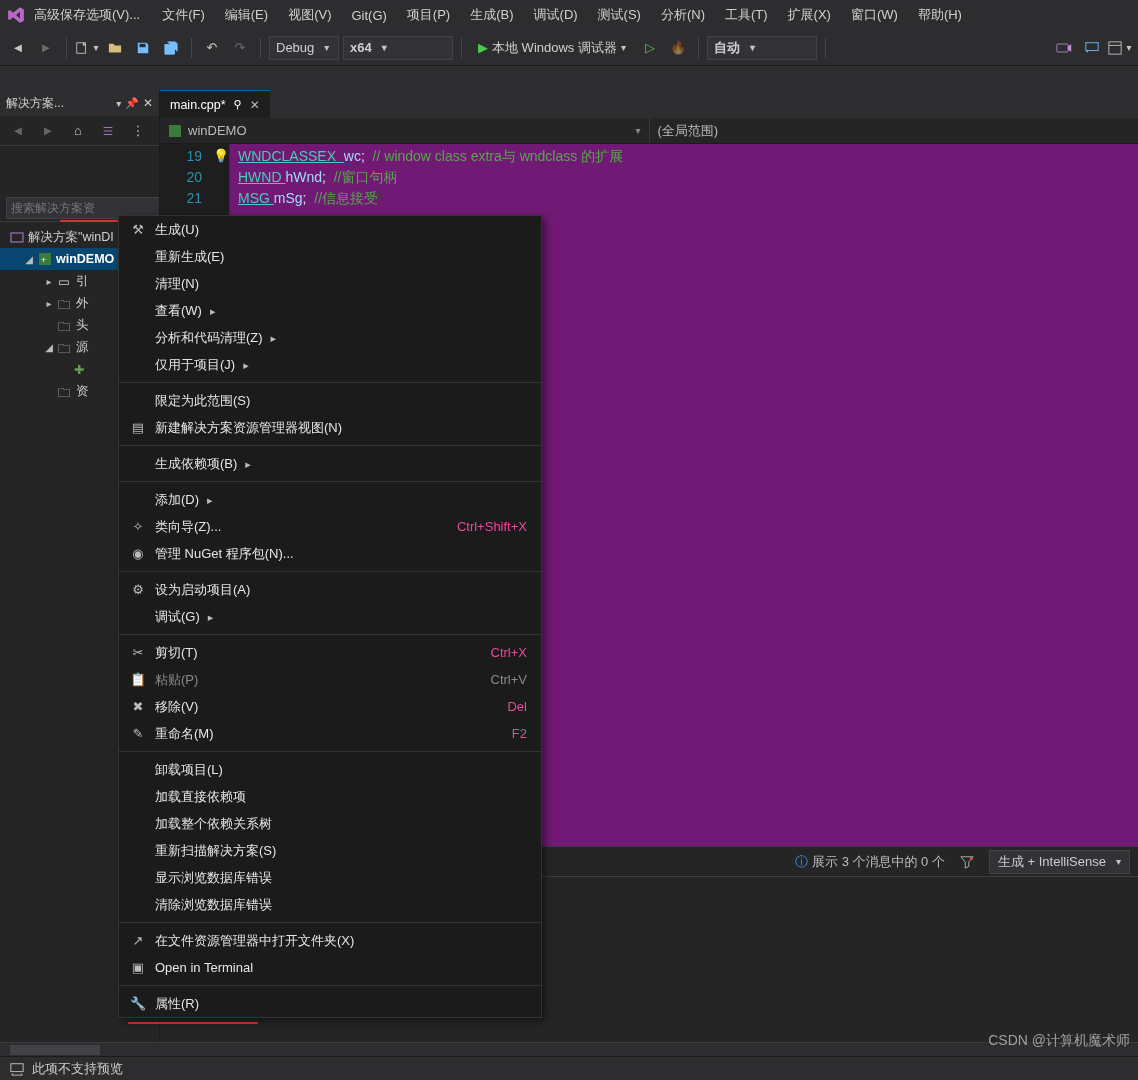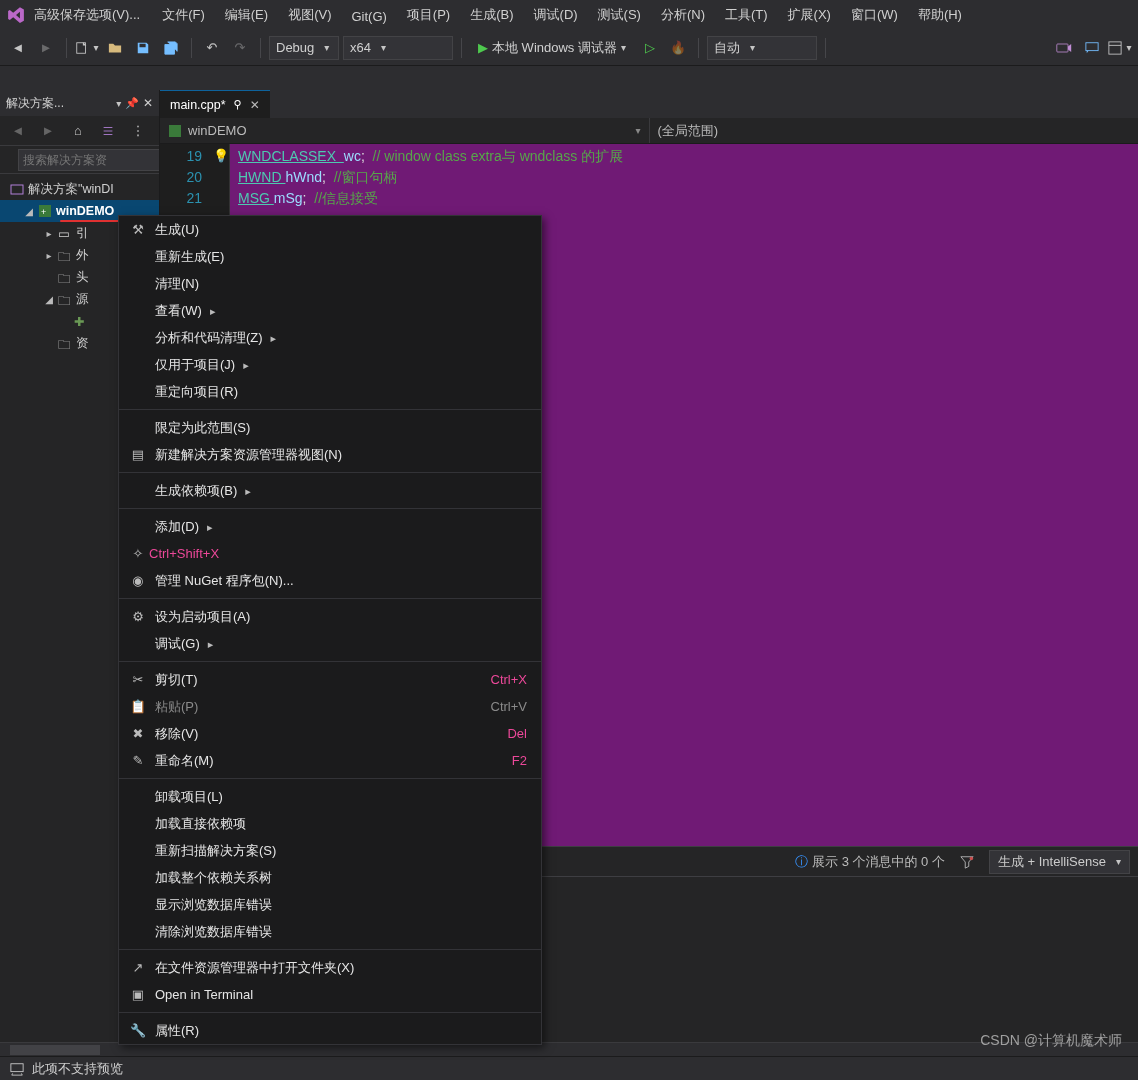--- a/index.html
+++ b/index.html
@@ -2,40 +2,40 @@
 <html><head>
 <meta charset="utf-8">
 <style>
   * { margin:0; padding:0; box-sizing:border-box; font-family:"Segoe UI","Microsoft YaHei",sans-serif; }
   body { width:1138px; height:1080px; background:#2d2d30; color:#d0d0d0; font-size:13px; overflow:hidden; position:relative;}
   
   .titlebar { height:30px; background:#2d2d30; display:flex; align-items:center; padding:0 6px; gap:8px; }
   .vs-logo { width:20px; height:20px; display:inline-flex; align-items:center; justify-content:center;}
   .title-text{color:#d0d0d0;}
   
-  .menubar{ height:24px; background:#2d2d30; display:flex; align-items:flex-end; padding:0 4px; }
+  .menubar{ height:24px; background:#2d2d30; display:flex; align-items:center; padding:0 4px; }
   .menubar .m{ padding:3px 10px; cursor:default; color:#d0d0d0;}
   
   .toolbar{ height:36px; background:#2d2d30; border-bottom:1px solid #1b1b1c; display:flex; align-items:center; padding:0 6px; gap:4px;}
   .tbtn{ width:24px;height:24px;display:inline-flex;align-items:center;justify-content:center;color:#c5c5c5;}
   .tb-sep{width:1px;height:20px;background:#46464a;margin:0 4px;}
   .tb-dd{height:24px;background:#333337;border:1px solid #434346;color:#d0d0d0;display:flex;align-items:center;padding:0 6px;gap:6px;}
   .tb-dd.small{min-width:70px;}
-  .tb-dd.med{min-width:110px;}
+  .tb-dd.med{min-width:110px;font-weight:bold;}
   .tb-run{display:flex;align-items:center;gap:4px;padding:0 8px;height:26px;}
   .tb-run .tri{color:#4ec94e;}
   .chev::after{content:"▾";font-size:10px;color:#c5c5c5;margin-left:4px;}
   
   .workspace{ position:absolute; top:90px; bottom:34px; left:0; right:0; display:flex;}
   
   .side{ width:160px; background:#252526; border-right:1px solid #1b1b1c; display:flex; flex-direction:column;overflow:hidden;}
   .side-title{height:26px;background:#2d2d30;color:#d0d0d0;display:flex;align-items:center;padding:0 6px;font-size:12px;gap:4px;}
   .side-title .spacer{flex:1;}
   .side-tools{height:30px;display:flex;align-items:center;gap:6px;padding:0 6px;color:#bbb;border-bottom:1px solid #3a3a3d;}
-  .side-search{height:28px;display:flex;align-items:center;gap:4px;padding:0 18px;border-bottom:1px solid #3a3a3d;color:#999;}
+  .side-search{height:28px;display:flex;align-items:center;gap:4px;padding:0 6px;border-bottom:1px solid #3a3a3d;color:#999;margin-top:48px;}
   .side-search input{flex:1;background:#333337;border:1px solid #434346;color:#d0d0d0;height:22px;padding:0 4px;font-size:12px;}
   .tree{padding:4px 0;font-size:12.5px;}
   .tree .node{display:flex;align-items:center;gap:4px;height:22px;padding-left:10px;white-space:nowrap;}
   .tree .node .exp{width:10px;text-align:center;color:#bbb;font-size:10px;}
   .tree .indent1{padding-left:24px;}
   .tree .indent2{padding-left:44px;}
   .tree .indent3{padding-left:60px;}
   .tree .sel{background:#094771;color:#fff;}
   .tree .sel-bold{font-weight:bold;}
   .tico{width:14px;height:14px;display:inline-block;}
@@ -70,21 +70,21 @@
   .ctx .ic{width:22px;text-align:center;color:#bbb;font-size:13px;}
   .ctx .lbl{flex:1;padding-left:6px;}
   .ctx .sc{color:#ec4899;}
   .ctx .sub::after{content:"▸";color:#bbb;font-size:11px;margin-left:8px;}
   .ctx .sep{height:1px;background:#333337;margin:4px 0;}
   .ctx .muted{color:#8a8a8a;}
   .ctx .muted .sc{color:#8a8a8a;}
   .red-underline{position:absolute;height:2px;background:#e03131;border-radius:1px;}
   
   .status{position:absolute;left:0;right:0;bottom:0;height:24px;background:#2d2d30;color:#ccc;display:flex;align-items:center;padding:0 10px;border-top:1px solid #1b1b1c;}
-  .wm{position:absolute;right:16px;bottom:30px;color:#bdbdbd;font-size:14px;opacity:.8;pointer-events:none;}
+  .wm{position:absolute;right:8px;bottom:30px;color:#bdbdbd;font-size:14px;opacity:.8;pointer-events:none;}
   .hscroll{position:absolute;left:0;right:0;bottom:24px;height:14px;background:#2d2d30;border-top:1px solid #3a3a3d;}
   .hscroll .thumb{position:absolute;left:10px;top:2px;width:90px;height:10px;background:#424246;}
   .pin-icon{font-size:11px;}
   
   svg{display:block;}
 </style>
 </head>
 <body>
 
 <div class="titlebar">
@@ -363,24 +363,20 @@
       <span class="lbl sub">查看(W)</span>
     </div>
     <div class="row">
       <span class="ic"></span>
       <span class="lbl sub">分析和代码清理(Z)</span>
     </div>
     <div class="row">
       <span class="ic"></span>
       <span class="lbl sub">仅用于项目(J)</span>
     </div>
-    <div class="row">
-      <span class="ic"></span>
-      <span class="lbl">重定向项目(R)</span>
-    </div>
     <div class="sep"></div>
     <div class="row">
       <span class="ic"></span>
       <span class="lbl">限定为此范围(S)</span>
     </div>
     <div class="row">
       <span class="ic">▤</span>
       <span class="lbl">新建解决方案资源管理器视图(N)</span>
     </div>
     <div class="sep"></div>
@@ -388,20 +384,21 @@
       <span class="ic"></span>
       <span class="lbl sub">生成依赖项(B)</span>
     </div>
     <div class="sep"></div>
     <div class="row">
       <span class="ic"></span>
       <span class="lbl sub">添加(D)</span>
     </div>
     <div class="row">
       <span class="ic">✧</span>
+      <span class="lbl">类向导(Z)...</span>
       <span class="sc">Ctrl+Shift+X</span>
     </div>
     <div class="row">
       <span class="ic">◉</span>
       <span class="lbl">管理 NuGet 程序包(N)...</span>
     </div>
     <div class="sep"></div>
     <div class="row">
       <span class="ic">⚙</span>
       <span class="lbl">设为启动项目(A)</span>
@@ -435,25 +432,25 @@
     <div class="row">
       <span class="ic"></span>
       <span class="lbl">卸载项目(L)</span>
     </div>
     <div class="row">
       <span class="ic"></span>
       <span class="lbl">加载直接依赖项</span>
     </div>
     <div class="row">
       <span class="ic"></span>
+      <span class="lbl">加载整个依赖关系树</span>
+    </div>
+    <div class="row">
+      <span class="ic"></span>
       <span class="lbl">重新扫描解决方案(S)</span>
-    </div>
-    <div class="row">
-      <span class="ic"></span>
-      <span class="lbl">加载整个依赖关系树</span>
     </div>
     <div class="row">
       <span class="ic"></span>
       <span class="lbl">显示浏览数据库错误</span>
     </div>
     <div class="row">
       <span class="ic"></span>
       <span class="lbl">清除浏览数据库错误</span>
     </div>
     <div class="sep"></div>

